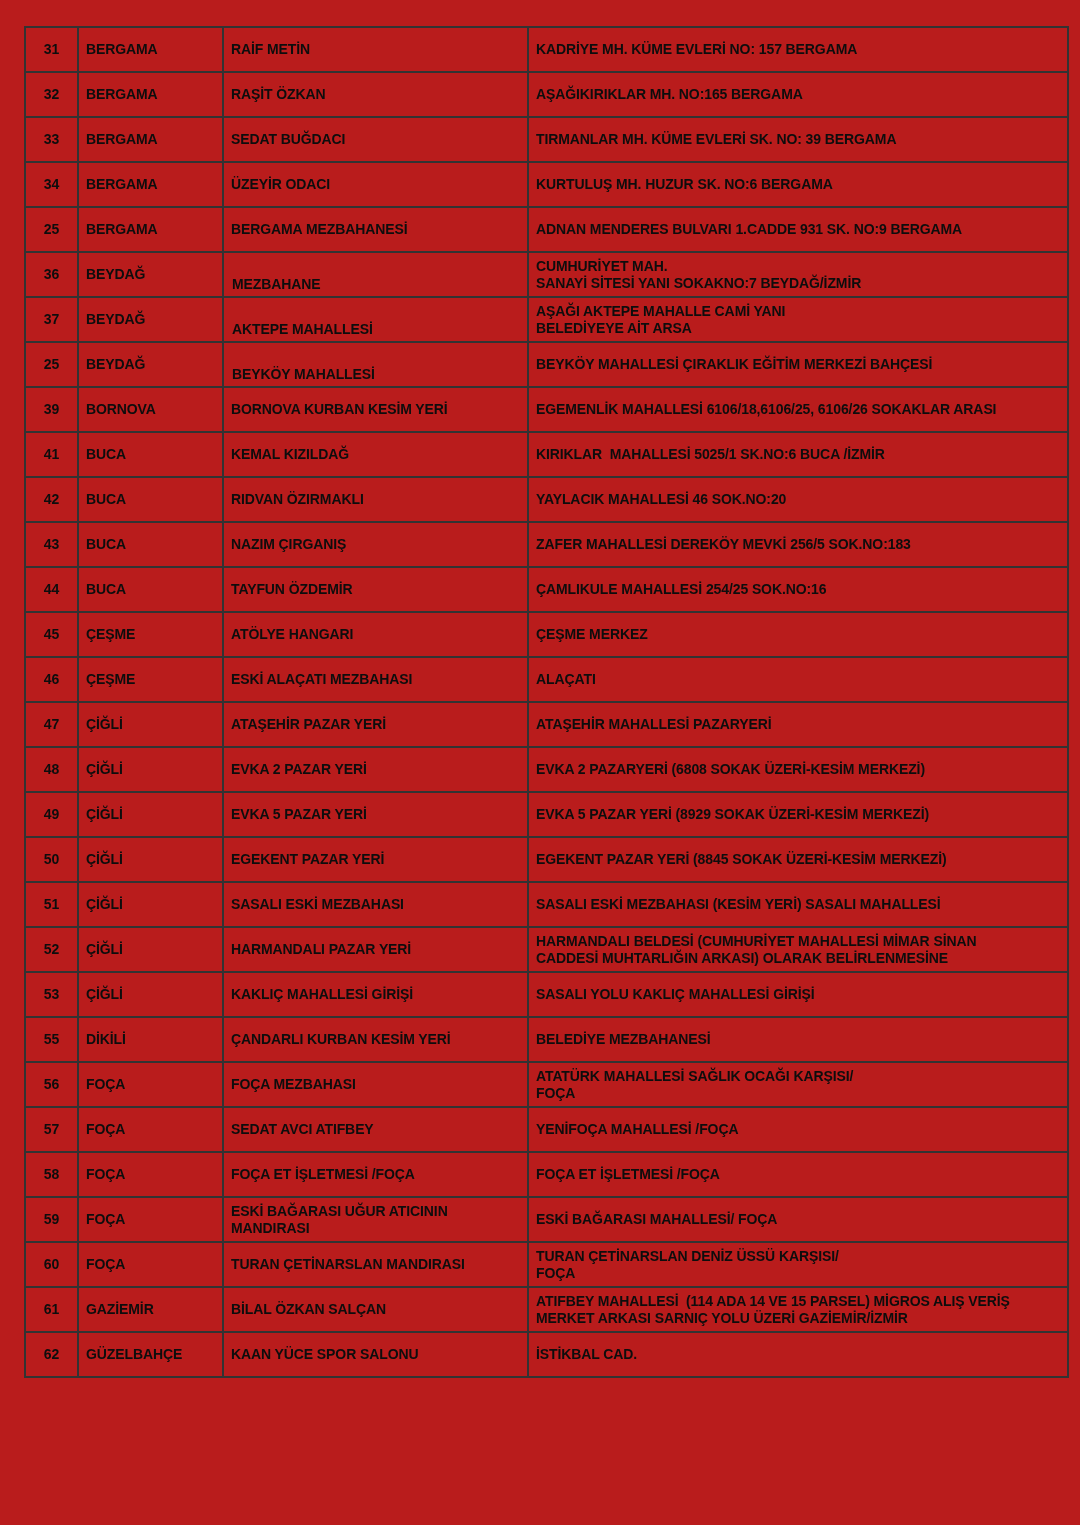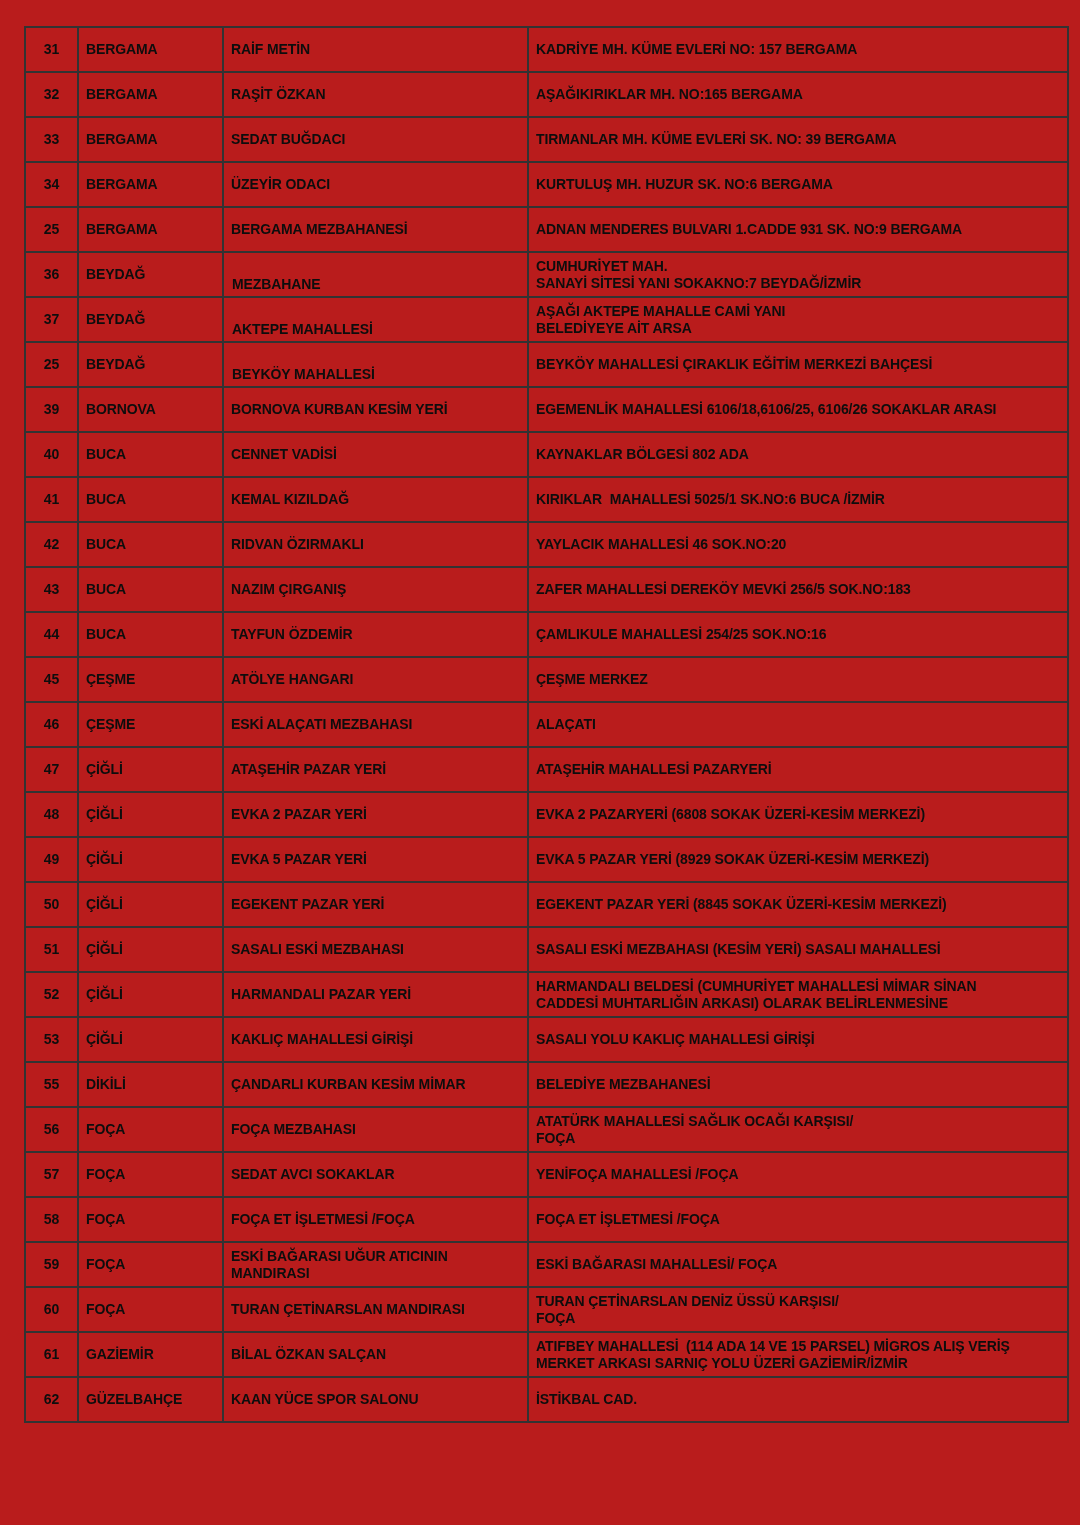--- a/index.html
+++ b/index.html
@@ -112,26 +112,20 @@
           <td class="td-name vbottom">BEYKÖY MAHALLESİ</td>
           <td class="td-address">BEYKÖY MAHALLESİ ÇIRAKLIK EĞİTİM MERKEZİ BAHÇESİ</td>
         </tr>
         <tr>
           <td class="td-no">39</td>
           <td class="td-district">BORNOVA</td>
           <td class="td-name">BORNOVA KURBAN KESİM YERİ</td>
           <td class="td-address">EGEMENLİK MAHALLESİ 6106/18,6106/25, 6106/26 SOKAKLAR ARASI</td>
         </tr>
         <tr>
-          <td class="td-no">40</td>
-          <td class="td-district">BUCA</td>
-          <td class="td-name">CENNET VADİSİ</td>
-          <td class="td-address">KAYNAKLAR BÖLGESİ 802 ADA</td>
-        </tr>
-        <tr>
           <td class="td-no">41</td>
           <td class="td-district">BUCA</td>
           <td class="td-name">KEMAL KIZILDAĞ</td>
           <td class="td-address">KIRIKLAR  MAHALLESİ 5025/1 SK.NO:6 BUCA /İZMİR</td>
         </tr>
         <tr>
           <td class="td-no">42</td>
           <td class="td-district">BUCA</td>
           <td class="td-name">RIDVAN ÖZIRMAKLI</td>
           <td class="td-address">YAYLACIK MAHALLESİ 46 SOK.NO:20</td>
@@ -199,34 +193,34 @@
         </tr>
         <tr>
           <td class="td-no">53</td>
           <td class="td-district">ÇİĞLİ</td>
           <td class="td-name">KAKLIÇ MAHALLESİ GİRİŞİ</td>
           <td class="td-address">SASALI YOLU KAKLIÇ MAHALLESİ GİRİŞİ</td>
         </tr>
         <tr>
           <td class="td-no">55</td>
           <td class="td-district">DİKİLİ</td>
-          <td class="td-name">ÇANDARLI KURBAN KESİM MİMAR</td>
+          <td class="td-name">ÇANDARLI KURBAN KESİM YERİ</td>
           <td class="td-address">BELEDİYE MEZBAHANESİ</td>
         </tr>
         <tr>
           <td class="td-no">56</td>
           <td class="td-district">FOÇA</td>
           <td class="td-name">FOÇA MEZBAHASI</td>
           <td class="td-address">ATATÜRK MAHALLESİ SAĞLIK OCAĞI KARŞISI/
 FOÇA</td>
         </tr>
         <tr>
           <td class="td-no">57</td>
           <td class="td-district">FOÇA</td>
-          <td class="td-name">SEDAT AVCI SOKAKLAR</td>
+          <td class="td-name">SEDAT AVCI ATIFBEY</td>
           <td class="td-address">YENİFOÇA MAHALLESİ /FOÇA</td>
         </tr>
         <tr>
           <td class="td-no">58</td>
           <td class="td-district">FOÇA</td>
           <td class="td-name">FOÇA ET İŞLETMESİ /FOÇA</td>
           <td class="td-address">FOÇA ET İŞLETMESİ /FOÇA</td>
         </tr>
         <tr>
           <td class="td-no">59</td>

